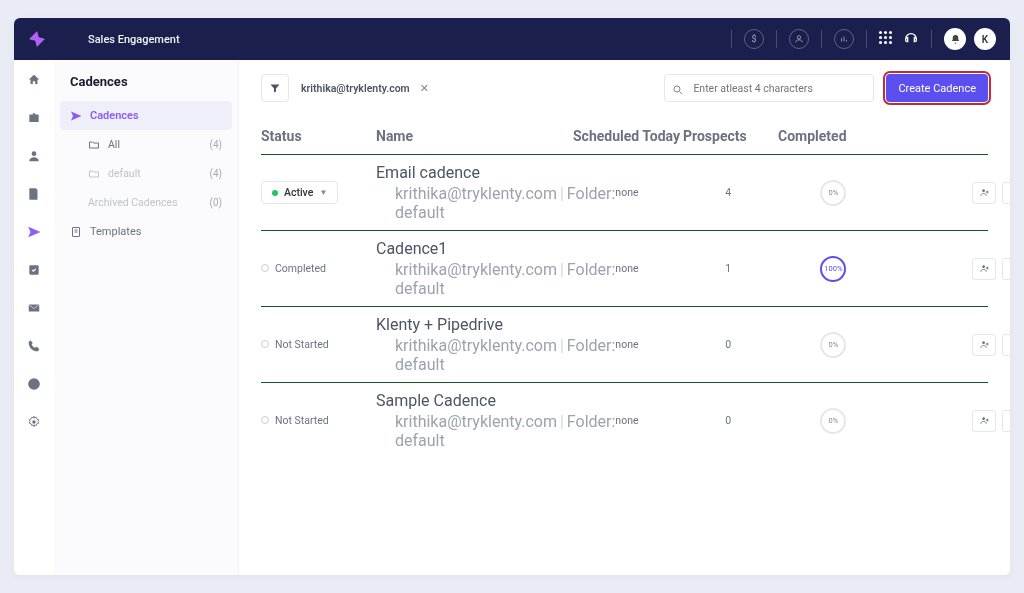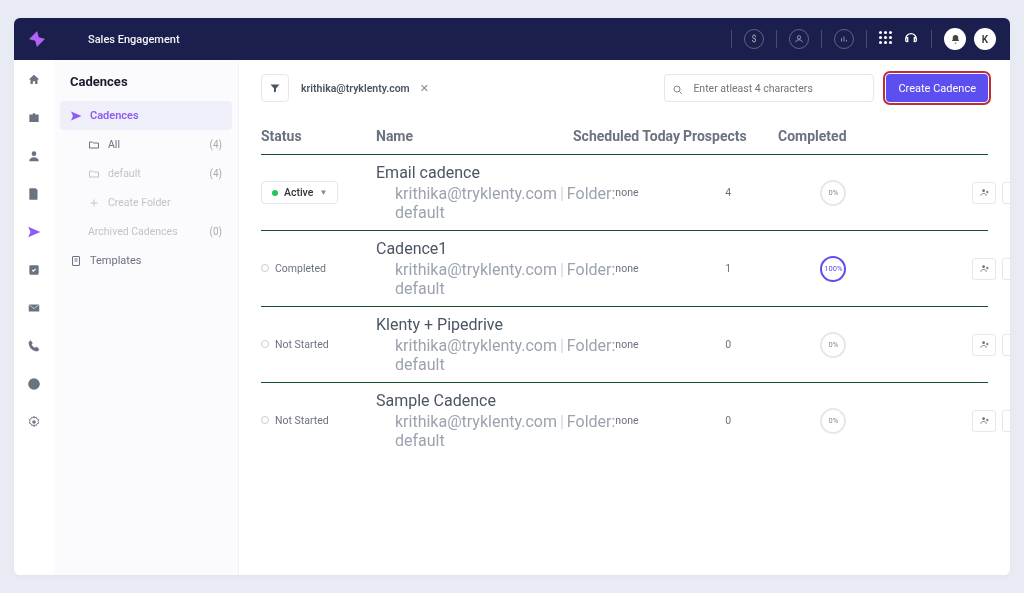--- a/index.html
+++ b/index.html
@@ -200,28 +200,20 @@
       <div class="side-item side-sub" style="color:#c0c3cc;">
         <span class="side-icon">
             <svg viewBox="0 0 24 24" fill="none" stroke="currentColor" stroke-width="2">
               <path d="M3 6h6l2 2h10v10H3z"></path>
             </svg>
           </span>
         <span>default</span>
         <span class="side-count">(4)</span>
       </div>
       <div class="side-item side-sub" style="color:#c0c3cc;">
-        <span class="side-icon">
-            <svg viewBox="0 0 24 24" fill="none" stroke="currentColor" stroke-width="2">
-              <path d="M12 5v14M5 12h14"></path>
-            </svg>
-          </span>
-        <span>Create Folder</span>
-      </div>
-      <div class="side-item side-sub" style="color:#c0c3cc;">
         <span>Archived Cadences</span>
         <span class="side-count">(0)</span>
       </div>
       <div class="side-item">
         <span class="side-icon">
             <svg viewBox="0 0 24 24" fill="none" stroke="currentColor" stroke-width="2">
               <rect x="5" y="3" width="14" height="18" rx="1"></rect>
               <path d="M9 8h6M9 12h6"></path>
             </svg>
           </span>

